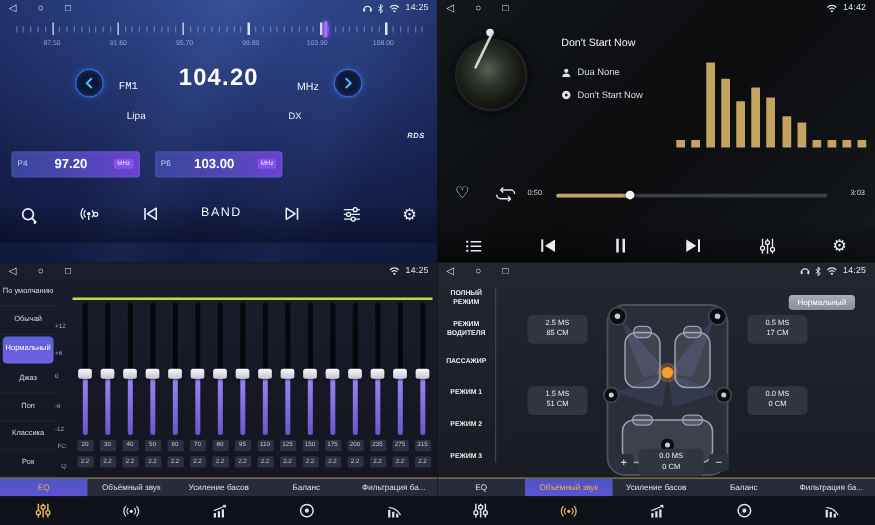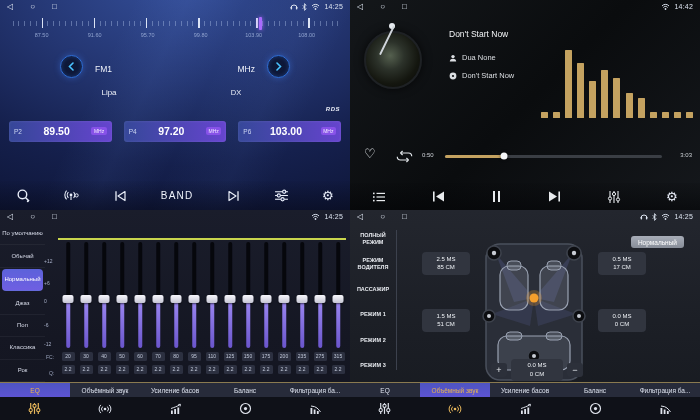--- a/index.html
+++ b/index.html
@@ -36,35 +36,35 @@
   .ticks { position:absolute; left:0; right:0; top:0; height:14px; }
   .tick { position:absolute; width:1px; height:5px; top:4.5px; background:rgba(165,185,225,.45); }
   .tick.major { width:1.5px; height:10px; top:2px; background:rgba(235,242,255,.92); }
   .tick.tuned { width:3px; height:13px; top:.5px; background:#a96bff; box-shadow:0 0 4px #a96bff; border-radius:1px; }
   .dial-label { position:absolute; top:16px; transform:translateX(-50%); font-size:5.5px; color:#90a3cf; }
   .tune-row { position:absolute; left:0; right:0; top:52px; height:48px; color:#fff; }
   .chev-btn { position:absolute; top:3px; width:23px; height:23px; border-radius:50%;
     background:#0e1838; border:1.5px solid #2f6fd8; box-shadow:0 0 6px rgba(60,120,230,.45), inset 0 0 4px rgba(60,120,230,.35);
     display:flex; align-items:center; justify-content:center; color:#49c2ff; }
   .chev-btn.left { left:60px; } .chev-btn.right { right:60px; }
-  .band-label { position:absolute; left:95px; top:12px; font-size:8.5px; color:#f0f3fa; }
+  .band-label { position:absolute; left:95px; top:12px; font-size:8.5px; color:#f0f3fa;font-family:Liberation Mono, monospace; }
   .unit-label { position:absolute; right:95px; top:12px; font-size:8.5px; color:#f0f3fa; }
   .freq-big { position:absolute; left:50%; transform:translateX(-50%); top:0; font-size:19px; font-weight:bold; letter-spacing:1px; color:#fff; }
   .ps-name { position:absolute; left:109px; transform:translateX(-50%); top:36px; font-size:8px; color:#eef1f8; }
   .dx-mode { position:absolute; left:236px; transform:translateX(-50%); top:36px; font-size:7.5px; color:#e8ecf5; }
   .rds { position:absolute; top:106px; right:10px; font-size:6px; font-style:italic; font-weight:bold; color:#e6eaf4; letter-spacing:.5px; }
   .presets { position:absolute; top:121px; left:9px; right:9px; height:46px; display:grid;
     grid-template-columns:repeat(3,1fr); grid-template-rows:1fr 1fr; gap:5px 12px; }
   .preset { border-radius:3px; display:flex; align-items:center; padding:0 5px; gap:3px;
     background:linear-gradient(90deg, rgba(56,74,158,.92), rgba(106,70,213,.95));
     box-shadow:inset 0 0 3px rgba(255,255,255,.12); }
   .p-id { font-size:6.5px; color:#ccd6f2; }
   .p-freq { flex:1; text-align:center; font-size:10.5px; font-weight:bold; color:#fff; }
   .p-unit { font-size:5px; color:#f0eaff; background:#8752e8; border-radius:2px; padding:1px 2.5px; }
-  .r-toolbar { position:absolute; left:0; right:0; bottom:0; height:29px; display:flex; align-items:center;
+  .r-toolbar { position:absolute; left:0; right:0; bottom:16px; height:29px; display:flex; align-items:flex-start;
     justify-content:space-around; color:#e9eef9;
     background:linear-gradient(180deg, rgba(10,14,34,.05), rgba(7,10,26,.55)); }
   .r-toolbar .band-btn { font-size:10px; letter-spacing:1.2px; color:#eef2fa; }
   .tool-ic { display:flex; align-items:center; justify-content:center; }
   .tool-ic svg { display:block; }
   .gear-glyph { font-size:13px; line-height:1; color:#e9eef9; }
 
   
   .q-player { left:350px; top:0; color:#e6e9ec;
     background:linear-gradient(135deg,#14171a 0%, #0a0c0e 50%, #15181c 100%); }
@@ -236,40 +236,36 @@
         <span class="dial-label" style="left: 88.5%;">108.00</span>
       </div>
 
     <div class="tune-row">
       <div class="chev-btn left">
         <svg width="9" height="9" viewBox="0 0 9 9">
             <path d="M6,1 L2.5,4.5 L6,8" fill="none" stroke="currentColor" stroke-width="1.6" stroke-linecap="round"></path>
           </svg>
       </div>
       <span class="band-label">FM1</span>
+      <span class="freq-big">104.20</span>
       <span class="unit-label">MHz</span>
       <div class="chev-btn right">
         <svg width="9" height="9" viewBox="0 0 9 9">
             <path d="M3,1 L6.5,4.5 L3,8" fill="none" stroke="currentColor" stroke-width="1.6" stroke-linecap="round"></path>
           </svg>
       </div>
       <span class="ps-name">Lipa</span>
       <span class="dx-mode">DX</span>
     </div>
 
     <span class="rds">RDS</span>
 
     <div class="presets">
 
 
-        <div class="preset">
-          <span class="p-id">P2</span>
-          <span class="p-freq">89.50</span>
-          <span class="p-unit">MHz</span>
-        </div>
 
 
         <div class="preset">
           <span class="p-id">P4</span>
           <span class="p-freq">97.20</span>
           <span class="p-unit">MHz</span>
         </div>
 
 
         <div class="preset">

